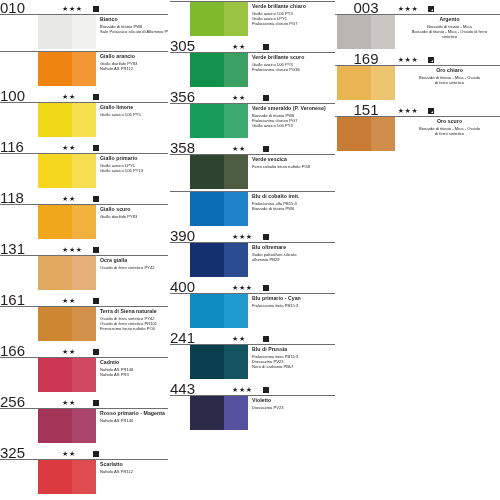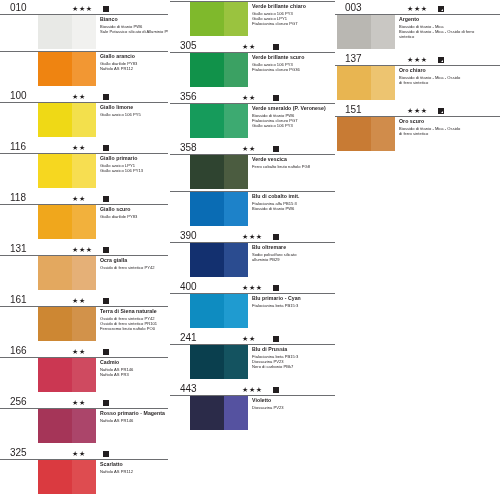--- a/index.html
+++ b/index.html
@@ -16,40 +16,40 @@
     width:500px;height:500px;
     display:flex;
     flex-direction:row;
   }
   .column{
     position:relative;
     box-sizing:border-box;
   }
   .col-0{width:168px;padding-left:0px;}
   .col-1{width:167px;padding-left:2px;}
-  .col-2{width:165px;padding-left:0px;}
+  .col-2{width:165px;padding-left:0px;text-align:center;}
 
   .entry{
     position:relative;
     box-sizing:border-box;
     margin-bottom:2px;
   }
   
   .entry-head{
     position:relative;
     height:13px;
     display:flex;
     align-items:flex-end;
   }
   .code{
-    font-size:10px;
+    font-size:15px;
     color:#231f20;
     letter-spacing:0px;
     line-height:11px;
-    padding-left:10px;
+    padding-left:0;
     width:62px;
     flex:0 0 auto;
   }
   .marks{
     flex:1 1 auto;
     display:flex;
     align-items:center;
     gap:9px;
     padding-bottom:1px;
   }
@@ -573,21 +573,21 @@
             <div class="pigments">
               <div class="pig">Biossido di titanio - Mica</div>
               <div class="pig">Biossido di titanio - Mica - Ossido di ferro</div>
               <div class="pig">sintetico</div>
             </div>
           </div>
         </div>
       </div>
       <div class="entry">
         <div class="entry-head">
-          <div class="code">137</div>
+          <div class="code">169</div>
           <div class="marks">
             <span class="stars">★★★</span>
             <span class="opacity op-semi"></span>
           </div>
         </div>
         <div class="rule"></div>
         <div class="entry-body">
           <div class="swatch">
             <div class="sw-mass" style="background: rgb(232, 181, 81);"></div>
             <div class="sw-tint" style="background: rgb(237, 196, 112);"></div>

